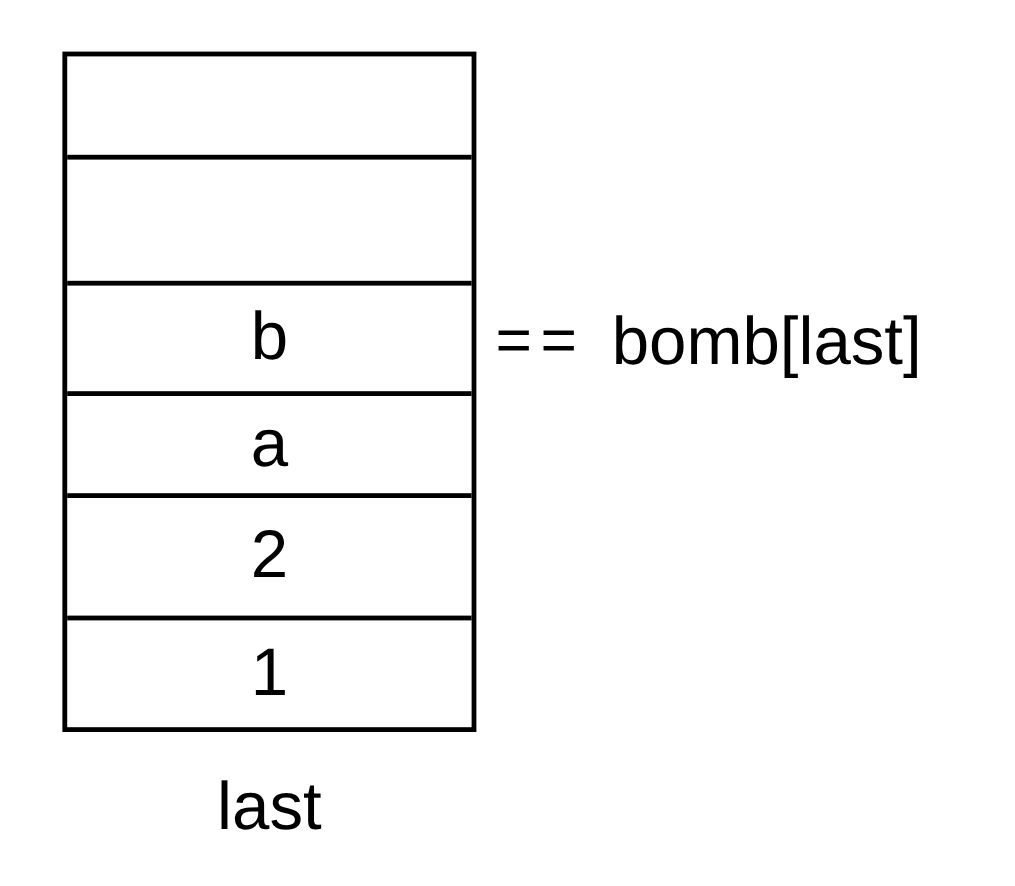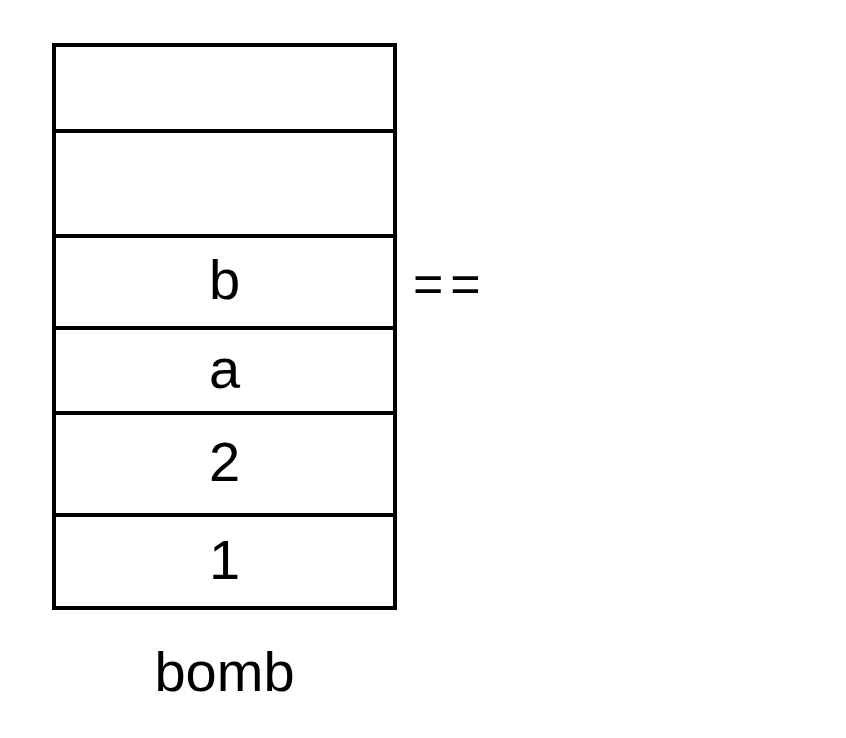--- a/index.html
+++ b/index.html
@@ -94,17 +94,18 @@
     <div class="cell c4">
       <span>2</span>
     </div>
     <div class="cell c5">
       <span>1</span>
     </div>
   </div>
 
   <div class="equation">
     <span class="op">==</span>
+    <span class="expr">bomb[last]</span>
   </div>
 
-  <div class="stack-label">bomb</div>
+  <div class="stack-label">last</div>
 
 </div>
 
 </body></html>

